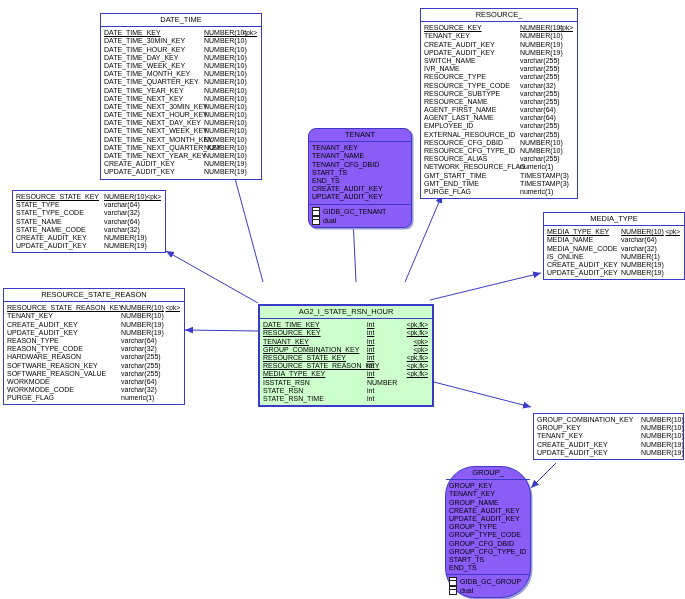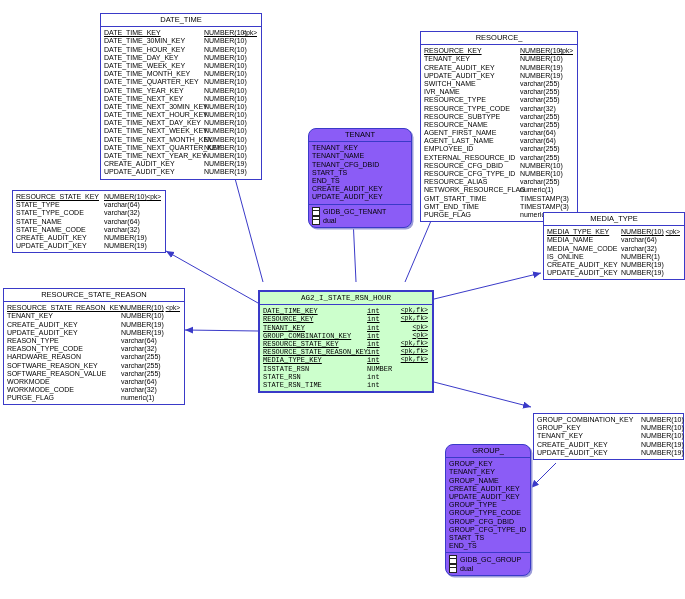--- a/index.html
+++ b/index.html
@@ -77,21 +77,21 @@
         <div class="row"><span class="nm">DATE_TIME_NEXT_DAY_KEY</span><span class="type">NUMBER(10)</span></div>
         <div class="row"><span class="nm">DATE_TIME_NEXT_WEEK_KEY</span><span class="type">NUMBER(10)</span></div>
         <div class="row"><span class="nm">DATE_TIME_NEXT_MONTH_KEY</span><span class="type">NUMBER(10)</span></div>
         <div class="row"><span class="nm">DATE_TIME_NEXT_QUARTER_KEY</span><span class="type">NUMBER(10)</span></div>
         <div class="row"><span class="nm">DATE_TIME_NEXT_YEAR_KEY</span><span class="type">NUMBER(10)</span></div>
         <div class="row"><span class="nm">CREATE_AUDIT_KEY</span><span class="type">NUMBER(19)</span></div>
         <div class="row"><span class="nm">UPDATE_AUDIT_KEY</span><span class="type">NUMBER(19)</span></div>
       </div>
     </div>
 
-  <div class="tbl plain" style="left:420px;top:23px;width:156px;--tx:96px;">
+  <div class="tbl plain" style="left:420px;top:0;width:156px;--tx:96px;">
       <div class="hdr">RESOURCE_</div>
       <div class="rows">
         <div class="row pk"><span class="nm">RESOURCE_KEY</span><span class="type">NUMBER(10)</span><span class="key">&lt;pk&gt;</span></div>
         <div class="row"><span class="nm">TENANT_KEY</span><span class="type">NUMBER(10)</span></div>
         <div class="row"><span class="nm">CREATE_AUDIT_KEY</span><span class="type">NUMBER(19)</span></div>
         <div class="row"><span class="nm">UPDATE_AUDIT_KEY</span><span class="type">NUMBER(19)</span></div>
         <div class="row"><span class="nm">SWITCH_NAME</span><span class="type">varchar(255)</span></div>
         <div class="row"><span class="nm">IVR_NAME</span><span class="type">varchar(255)</span></div>
         <div class="row"><span class="nm">RESOURCE_TYPE</span><span class="type">varchar(255)</span></div>
         <div class="row"><span class="nm">RESOURCE_TYPE_CODE</span><span class="type">varchar(32)</span></div>
@@ -157,21 +157,21 @@
         <div class="row"><span class="nm">REASON_TYPE_CODE</span><span class="type">varchar(32)</span></div>
         <div class="row"><span class="nm">HARDWARE_REASON</span><span class="type">varchar(255)</span></div>
         <div class="row"><span class="nm">SOFTWARE_REASON_KEY</span><span class="type">varchar(255)</span></div>
         <div class="row"><span class="nm">SOFTWARE_REASON_VALUE</span><span class="type">varchar(255)</span></div>
         <div class="row"><span class="nm">WORKMODE</span><span class="type">varchar(64)</span></div>
         <div class="row"><span class="nm">WORKMODE_CODE</span><span class="type">varchar(32)</span></div>
         <div class="row"><span class="nm">PURGE_FLAG</span><span class="type">numeric(1)</span></div>
       </div>
     </div>
 
-  <div class="tbl fact" style="left:258px;top:282px;width:172px;font-family:Liberation Mono, monospace;--tx:104px;">
+  <div class="tbl fact" style="left:258px;top:296px;width:172px;--tx:104px;">
       <div class="hdr">AG2_I_STATE_RSN_HOUR</div>
       <div class="rows">
         <div class="row pk"><span class="nm">DATE_TIME_KEY</span><span class="type">int</span><span class="key">&lt;pk,fk&gt;</span></div>
         <div class="row pk"><span class="nm">RESOURCE_KEY</span><span class="type">int</span><span class="key">&lt;pk,fk&gt;</span></div>
         <div class="row pk"><span class="nm">TENANT_KEY</span><span class="type">int</span><span class="key">&lt;pk&gt;</span></div>
         <div class="row pk"><span class="nm">GROUP_COMBINATION_KEY</span><span class="type">int</span><span class="key">&lt;pk&gt;</span></div>
         <div class="row pk"><span class="nm">RESOURCE_STATE_KEY</span><span class="type">int</span><span class="key">&lt;pk,fk&gt;</span></div>
         <div class="row pk"><span class="nm">RESOURCE_STATE_REASON_KEY</span><span class="type">int</span><span class="key">&lt;pk,fk&gt;</span></div>
         <div class="row pk"><span class="nm">MEDIA_TYPE_KEY</span><span class="type">int</span><span class="key">&lt;pk,fk&gt;</span></div>
         <div class="row"><span class="nm">ISSTATE_RSN</span><span class="type">NUMBER</span></div>
@@ -195,21 +195,21 @@
   <div class="tbl plain" style="left:533px;top:405px;width:149px;--tx:104px;">
       <div class="rows">
         <div class="row"><span class="nm">GROUP_COMBINATION_KEY</span><span class="type">NUMBER(10)</span></div>
         <div class="row"><span class="nm">GROUP_KEY</span><span class="type">NUMBER(10)</span></div>
         <div class="row"><span class="nm">TENANT_KEY</span><span class="type">NUMBER(10)</span></div>
         <div class="row"><span class="nm">CREATE_AUDIT_KEY</span><span class="type">NUMBER(19)</span></div>
         <div class="row"><span class="nm">UPDATE_AUDIT_KEY</span><span class="type">NUMBER(19)</span></div>
       </div>
     </div>
 
-  <div class="tbl view" style="left:445px;top:436px;width:84px;">
+  <div class="tbl view" style="left:445px;top:458px;width:84px;border-radius:30px;">
       <div class="hdr">GROUP_</div>
       <div class="rows">
         <div class="row"><span class="nm">GROUP_KEY</span></div>
         <div class="row"><span class="nm">TENANT_KEY</span></div>
         <div class="row"><span class="nm">GROUP_NAME</span></div>
         <div class="row"><span class="nm">CREATE_AUDIT_KEY</span></div>
         <div class="row"><span class="nm">UPDATE_AUDIT_KEY</span></div>
         <div class="row"><span class="nm">GROUP_TYPE</span></div>
         <div class="row"><span class="nm">GROUP_TYPE_CODE</span></div>
         <div class="row"><span class="nm">GROUP_CFG_DBID</span></div>

